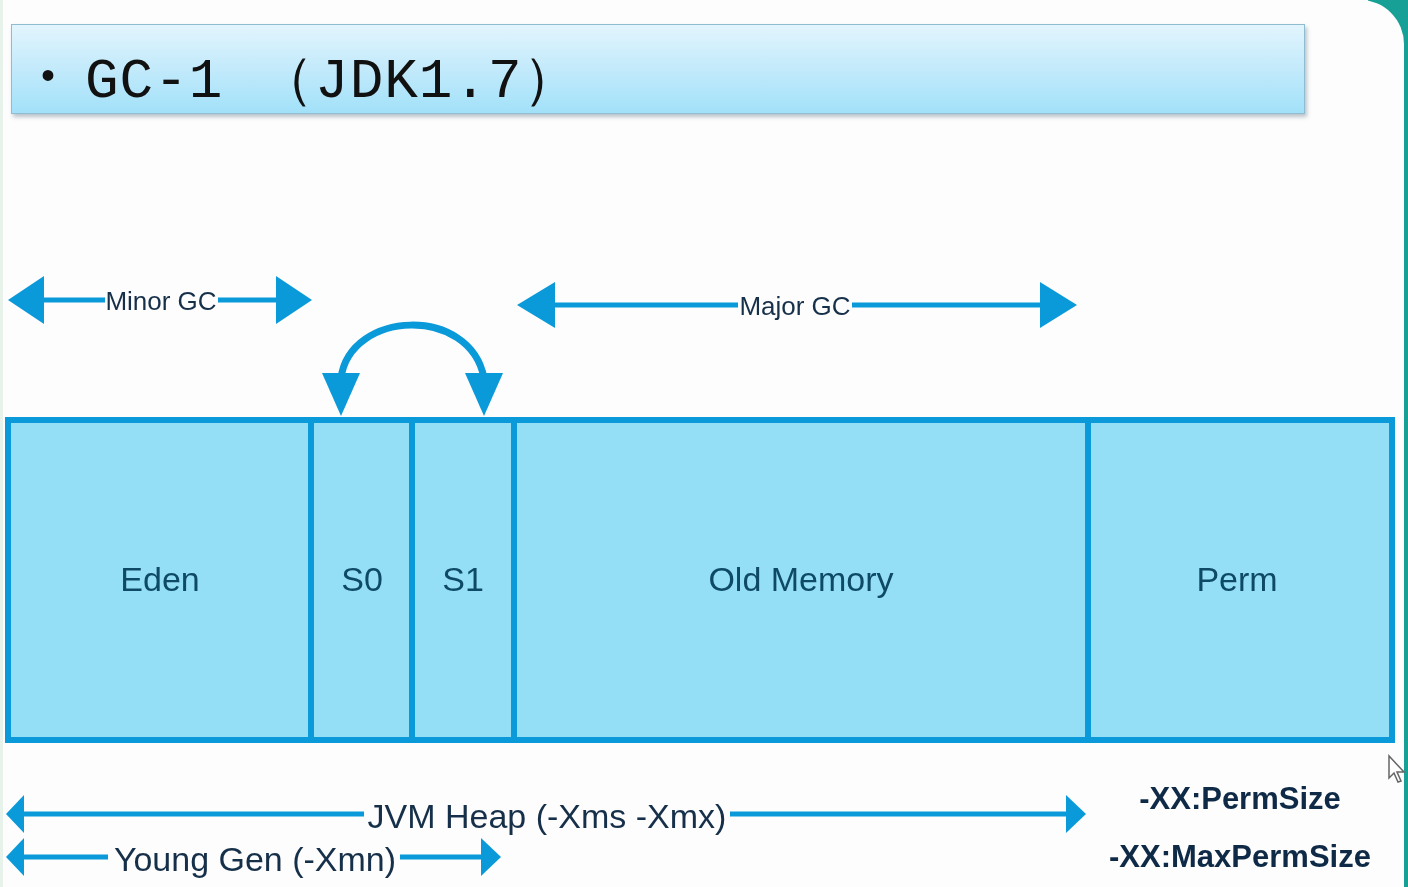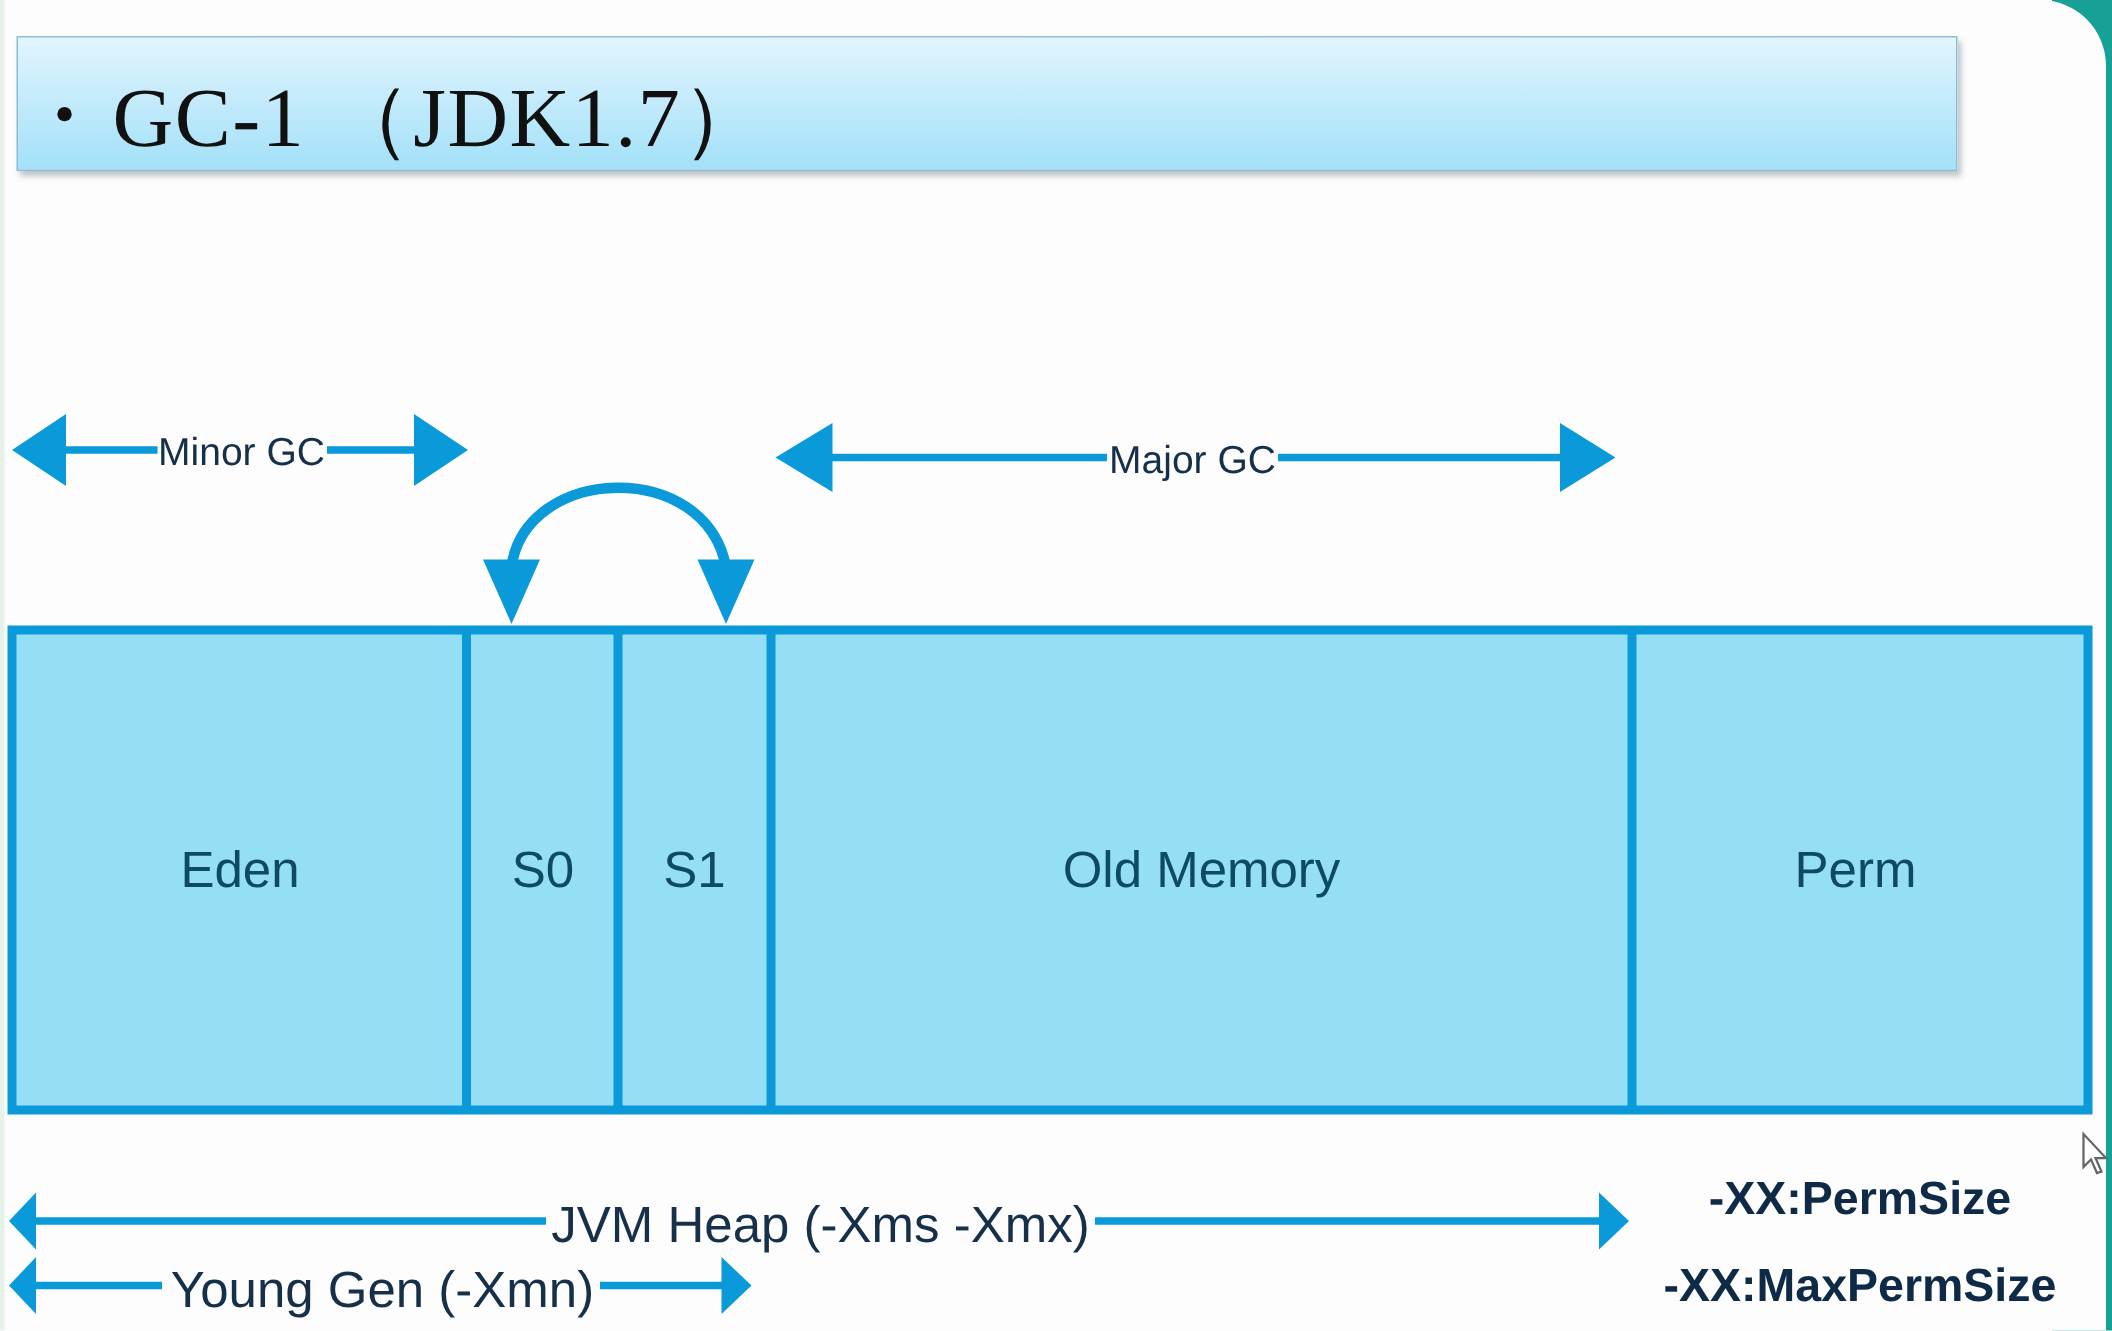--- a/index.html
+++ b/index.html
@@ -22,21 +22,21 @@
   }
   .title-bar {
     position: absolute; left: 11px; top: 24px; width: 1294px; height: 90px;
     background: linear-gradient(to bottom, #e2f5fd 0%, #bfe9fb 55%, #a2e1f9 100%);
     border: 1px solid #8fbcd0;
     box-shadow: 2px 3px 4px rgba(60,90,110,0.35);
     box-sizing: border-box;
   }
   .title-text {
     position: absolute; left: 24px; top: 16px;
-    font-family: Liberation Serif, serif; font-size: 56px; color: #111;
+    font-family: Liberation Mono, monospace; font-size: 56px; color: #111;
     letter-spacing: 1px; white-space: pre;
   }
   .title-bullet { font-size: 40px; vertical-align: 8px; margin-right: 24px; }
 
   svg.diagram { position: absolute; left: 0; top: 0; }
   .lbl { font-family: "Liberation Sans", sans-serif; fill: #17304a; }
   .seg-lbl { font-family: "Liberation Sans", sans-serif; fill: #0e4a66; font-size: 34px; }
   .opt { font-family: "Liberation Sans", sans-serif; fill: #0f2a47; font-weight: bold; font-size: 31px; }
 </style>
 </head>

